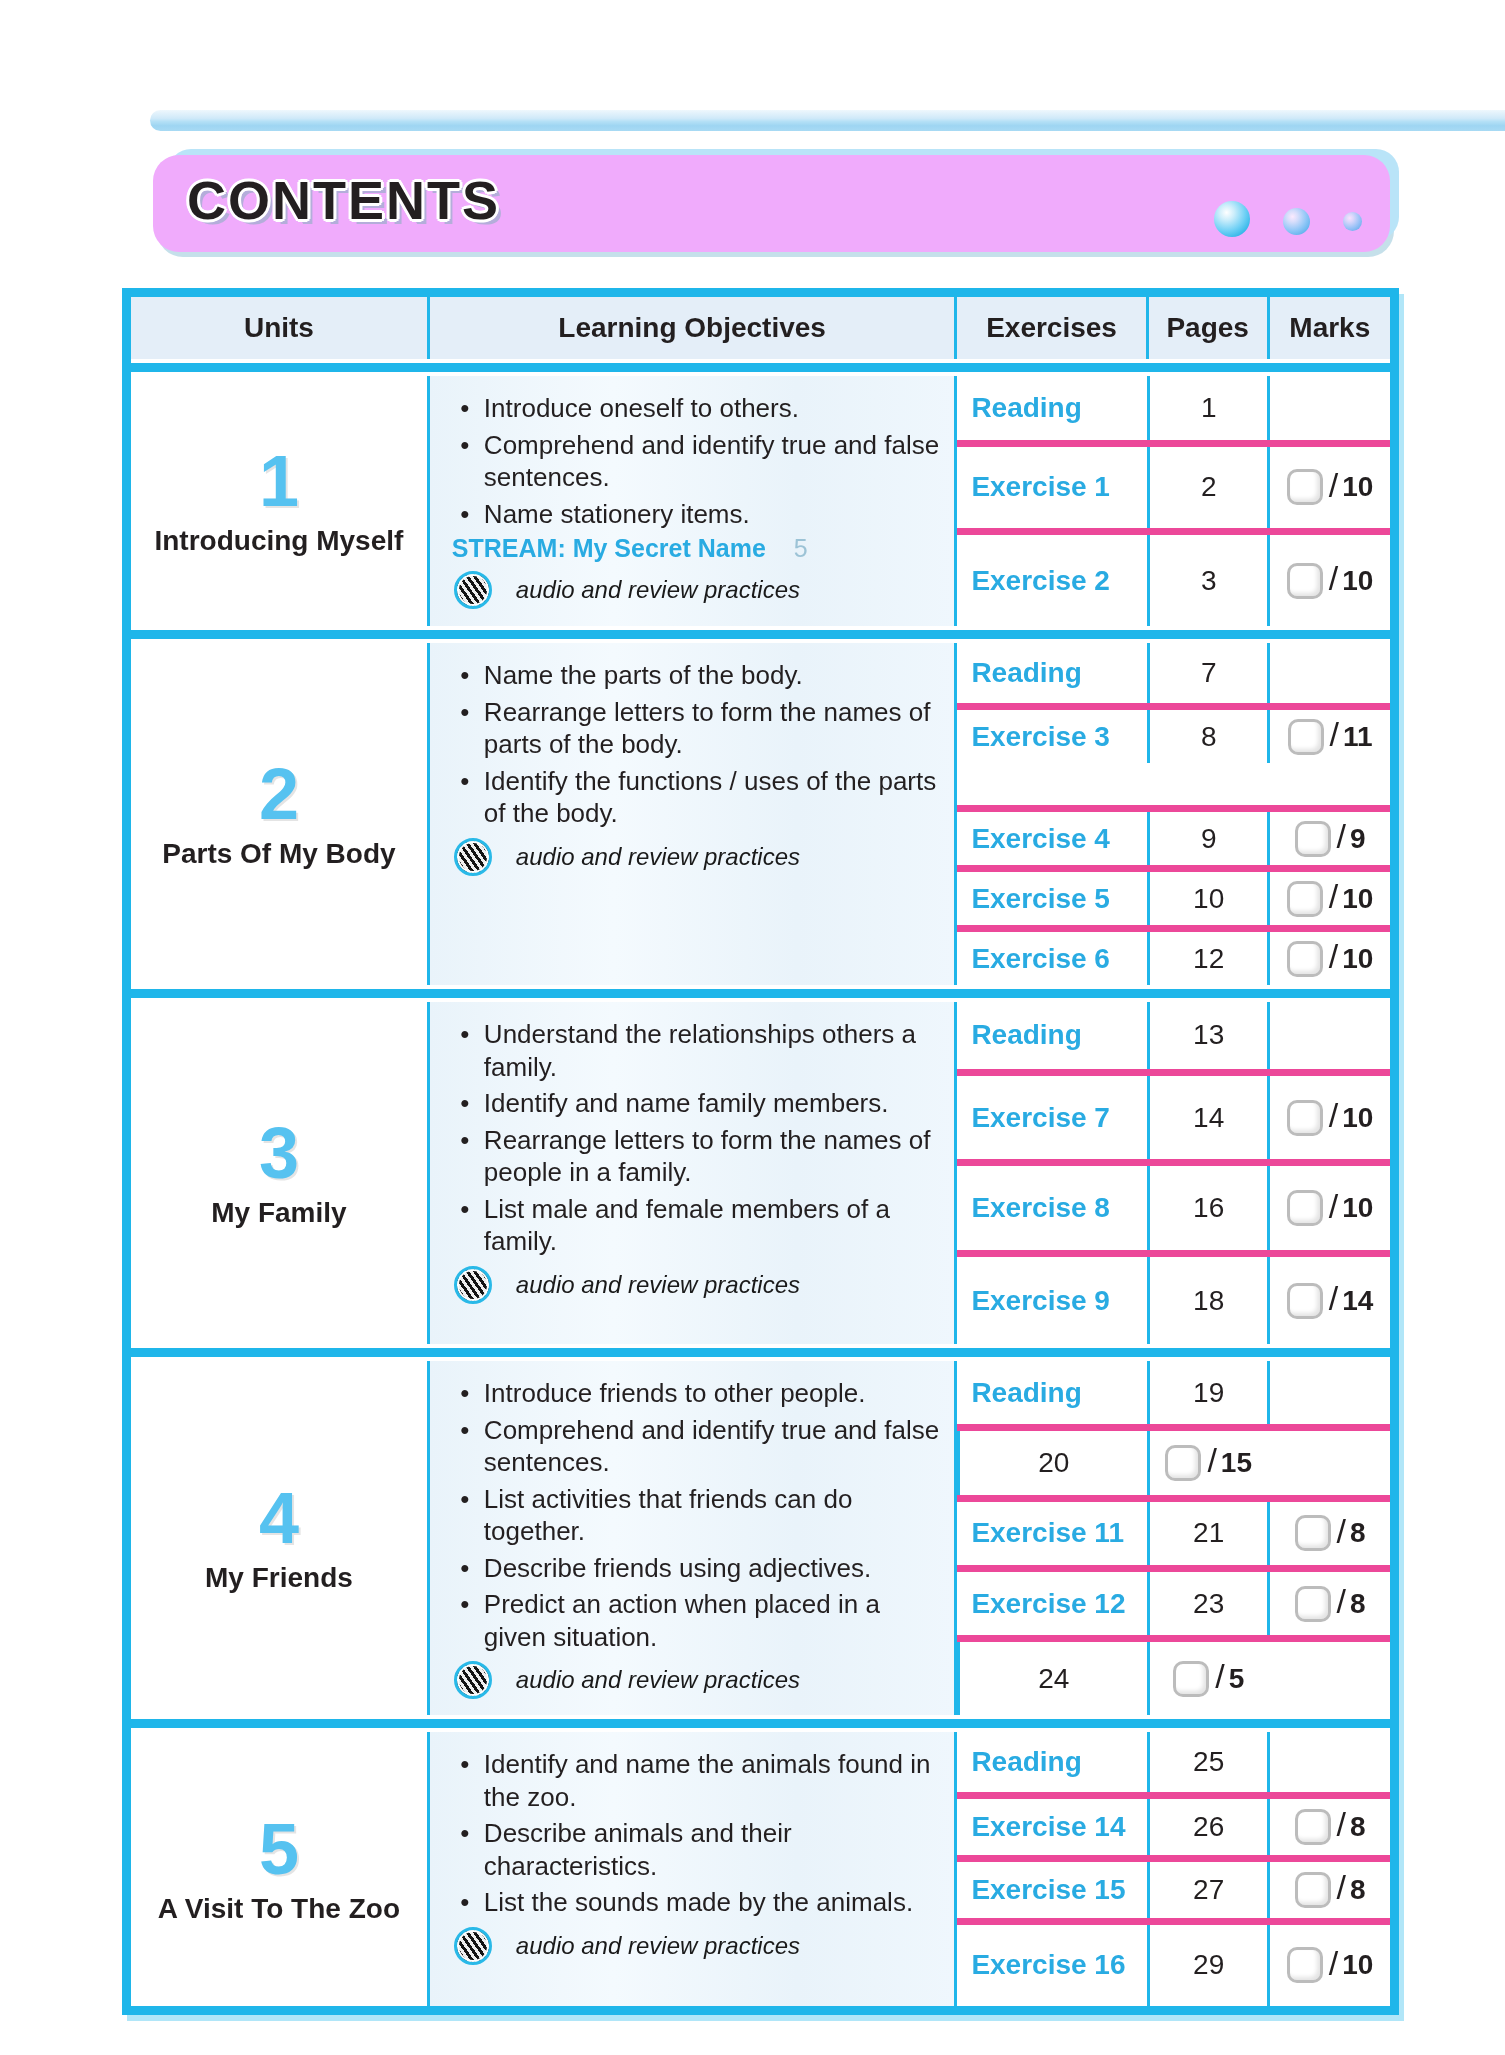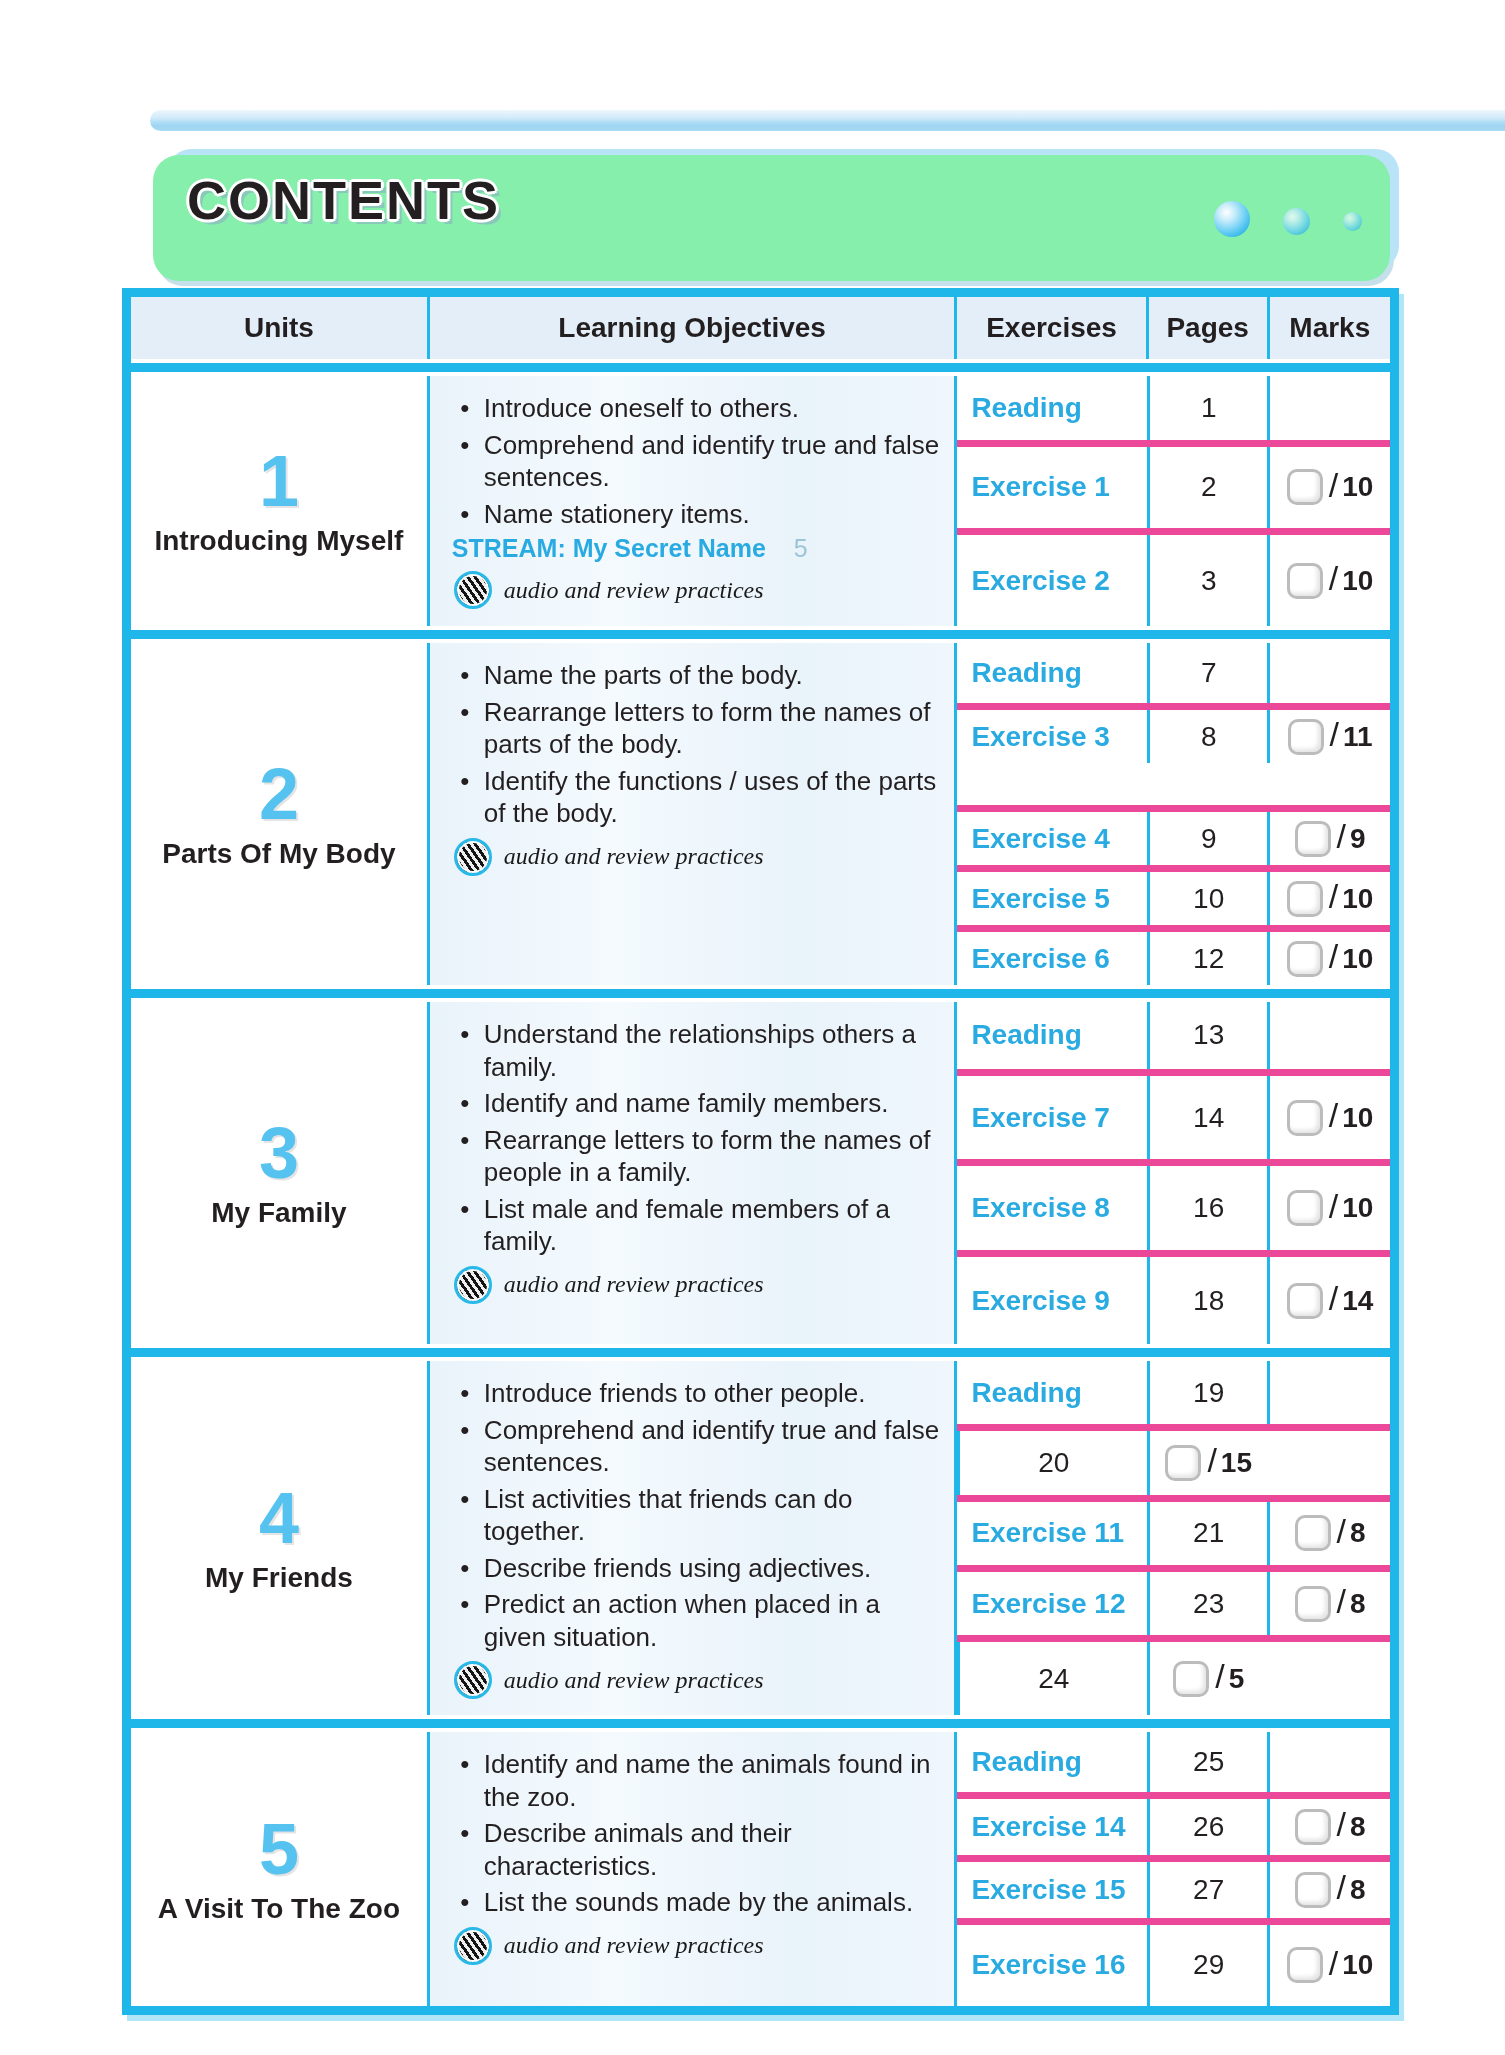--- a/index.html
+++ b/index.html
@@ -8,22 +8,22 @@
 
   
   .top-strip {
     position:absolute; left:150px; right:0; top:110px; height:21px;
     border-radius:12px 0 0 12px;
     background:linear-gradient(180deg,#eef7fd 0%,#cfe9f9 40%,#b4e0f6 55%,#9ed5f2 75%,#a8daf4 100%);
   }
 
   
   .header-bar {
-    position:absolute; left:153px; top:155px; width:1237px; height:126px;
-    background:#86efac; border-radius:26px;
+    position:absolute; left:153px; top:155px; width:1237px; height:97px;
+    background:#f0abfc; border-radius:26px;
     box-shadow:12px -9px 0 -3px #b9e4f8, 4px 5px 0 rgba(23,130,170,0.25);
     text-align:right;
   }
   .page-title {
     position:absolute; left:34px; top:14px;
     font-size:54px; font-weight:900; letter-spacing:2px; color:#231f20;
     text-shadow:
       -2px -2px 0 #fff, 2px -2px 0 #fff, -2px 2px 0 #fff, 2px 2px 0 #fff,
       -3px 0 0 #fff, 3px 0 0 #fff, 0 -3px 0 #fff, 0 3px 0 #fff,
       5px 5px 0 rgba(140,175,195,0.6);
@@ -71,21 +71,21 @@
   .obj::before { content:"\2022"; flex:none; width:38px; text-align:center; font-size:26px; }
   .obj-text { display:block; }
   .stream-line { margin:4px 0 2px 6px; font-size:25px; font-weight:bold; color:#29abe2; }
   .stream-page { margin-left:28px; font-weight:normal; color:#9cc3d6; }
   .audio-line { display:flex; align-items:center; margin:8px 0 0 8px; }
   .audio-icon {
     flex:none; width:38px; height:38px; border-radius:50%;
     border:3px solid #29b9e8; box-shadow:inset 0 0 0 2px #fff;
     background:repeating-linear-gradient(55deg,#141414 0 3px,#efefef 3px 6px);
   }
-  .audio-text { margin-left:12px; font-family:Liberation Serif, serif; font-style:italic; font-size:24px; color:#1a1a1a; }
+  .audio-text { margin-left:24px; font-family:Liberation Sans, sans-serif; font-style:italic; font-size:24px; color:#1a1a1a; }
 
   .rows-block { display:flex; flex-direction:column; border-left:3px solid #1fb6ea; }
   .sub-row { display:grid; grid-template-columns:43.9% 27.7% 28.4%; flex:1 1 0; min-height:60px; }
   .sub-row + .sub-row { border-top:7px solid #ec4899; }
   .ex-cell { display:flex; align-items:center; padding-left:14px;
     font-size:28px; font-weight:bold; color:#29abe2; }
   .pg-cell { display:flex; align-items:center; justify-content:center; border-left:3px solid #1fb6ea;
     font-size:28px; color:#231f20; }
   .mk-cell { display:flex; align-items:center; justify-content:center; border-left:3px solid #1fb6ea; }
   .checkbox {

